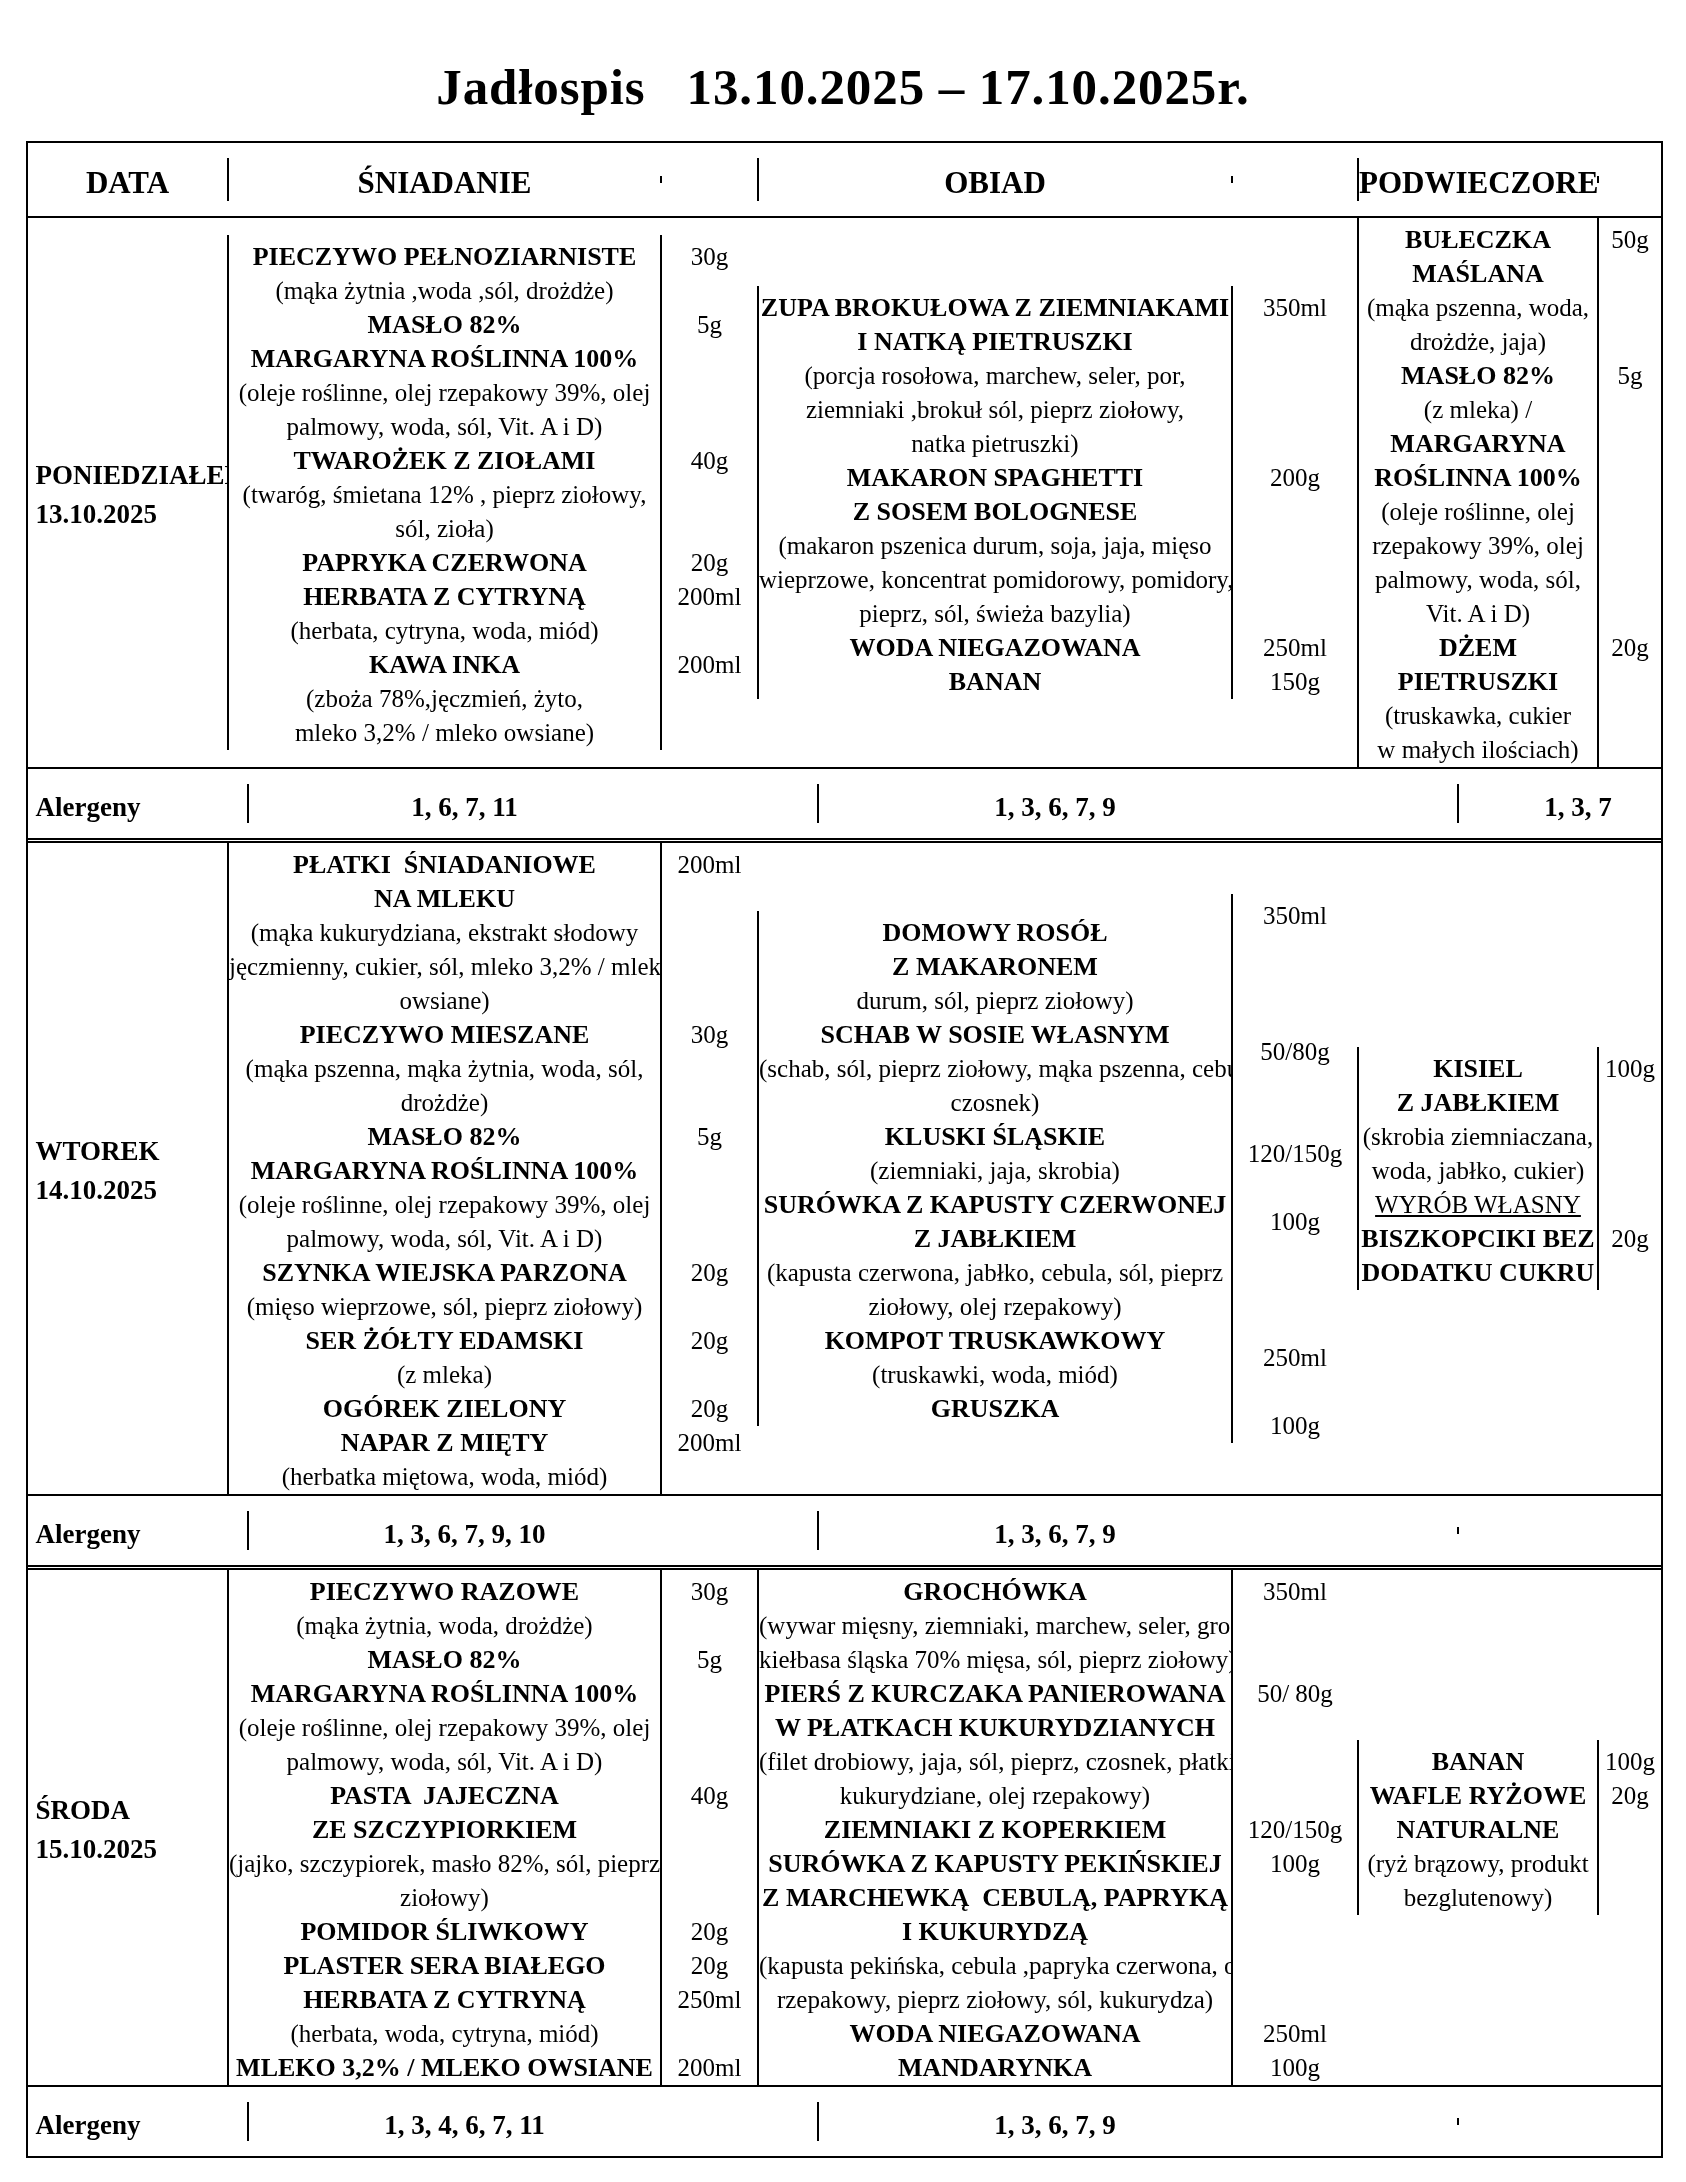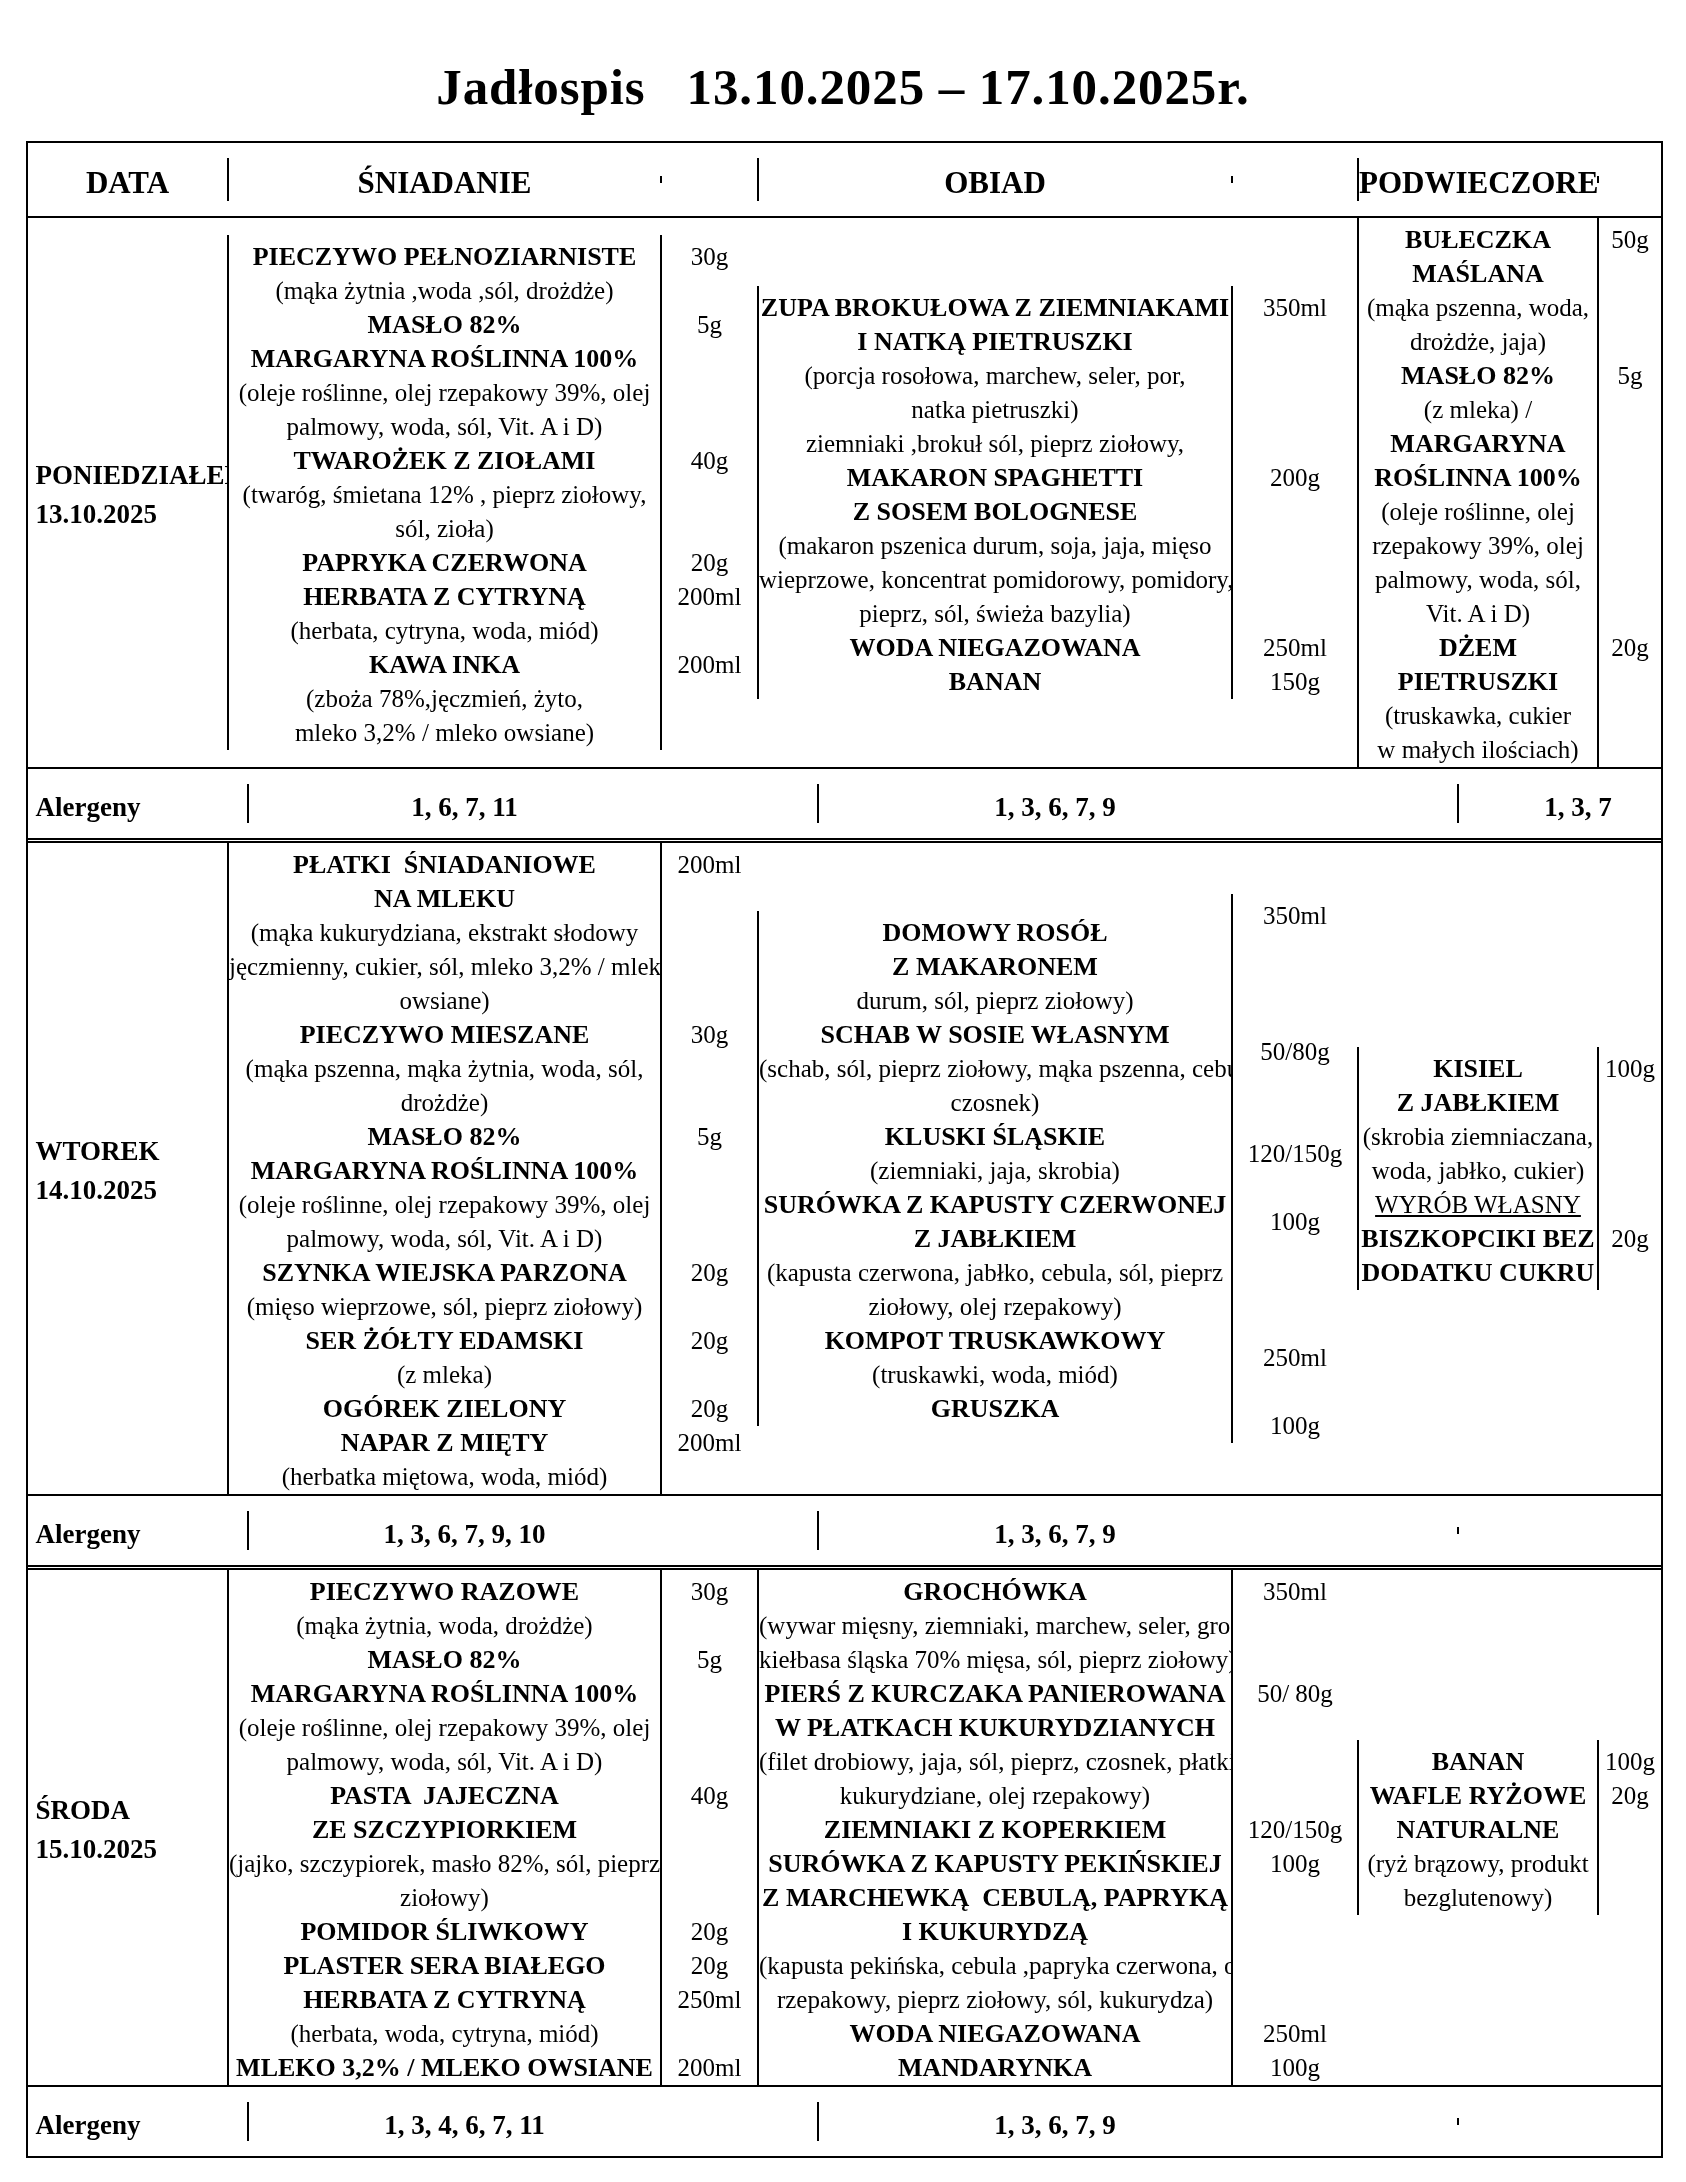--- a/index.html
+++ b/index.html
@@ -100,22 +100,22 @@
         <div class="qline">200ml</div>
         <div class="qline"></div>
         <div class="qline">200ml</div>
         <div class="qline"></div>
         <div class="qline"></div>
       </div>
       <div class="cell c-obiad lines">
         <div class="line"><div class="b">ZUPA BROKUŁOWA Z ZIEMNIAKAMI</div></div>
         <div class="line"><div class="b">I NATKĄ PIETRUSZKI</div></div>
         <div class="line"><div class="r">(porcja rosołowa, marchew, seler, por,</div></div>
+        <div class="line"><div class="r">ziemniaki ,brokuł sól, pieprz ziołowy,</div></div>
         <div class="line"><div class="r">natka pietruszki)</div></div>
-        <div class="line"><div class="r">ziemniaki ,brokuł sól, pieprz ziołowy,</div></div>
         <div class="line"><div class="b">MAKARON SPAGHETTI</div></div>
         <div class="line"><div class="b">Z SOSEM BOLOGNESE</div></div>
         <div class="line"><div class="r">(makaron pszenica durum, soja, jaja, mięso</div></div>
         <div class="line"><div class="r">wieprzowe, koncentrat pomidorowy, pomidory,</div></div>
         <div class="line"><div class="r">pieprz, sól, świeża bazylia)</div></div>
         <div class="line"><div class="b">WODA NIEGAZOWANA</div></div>
         <div class="line"><div class="b">BANAN</div></div>
       </div>
       <div class="cell c-q2 lines">
         <div class="qline">350ml</div>

